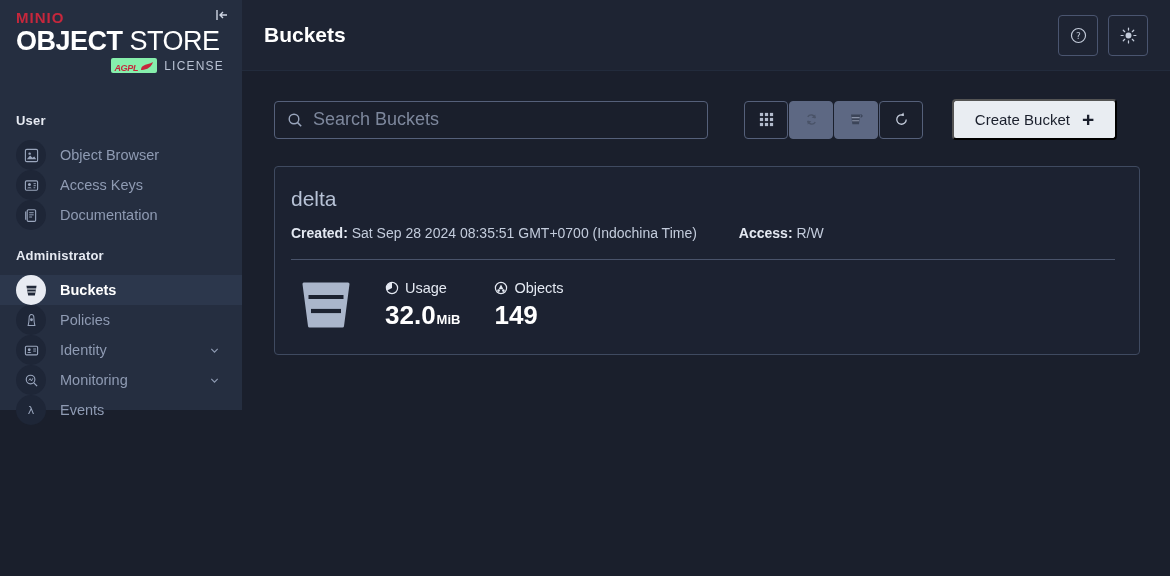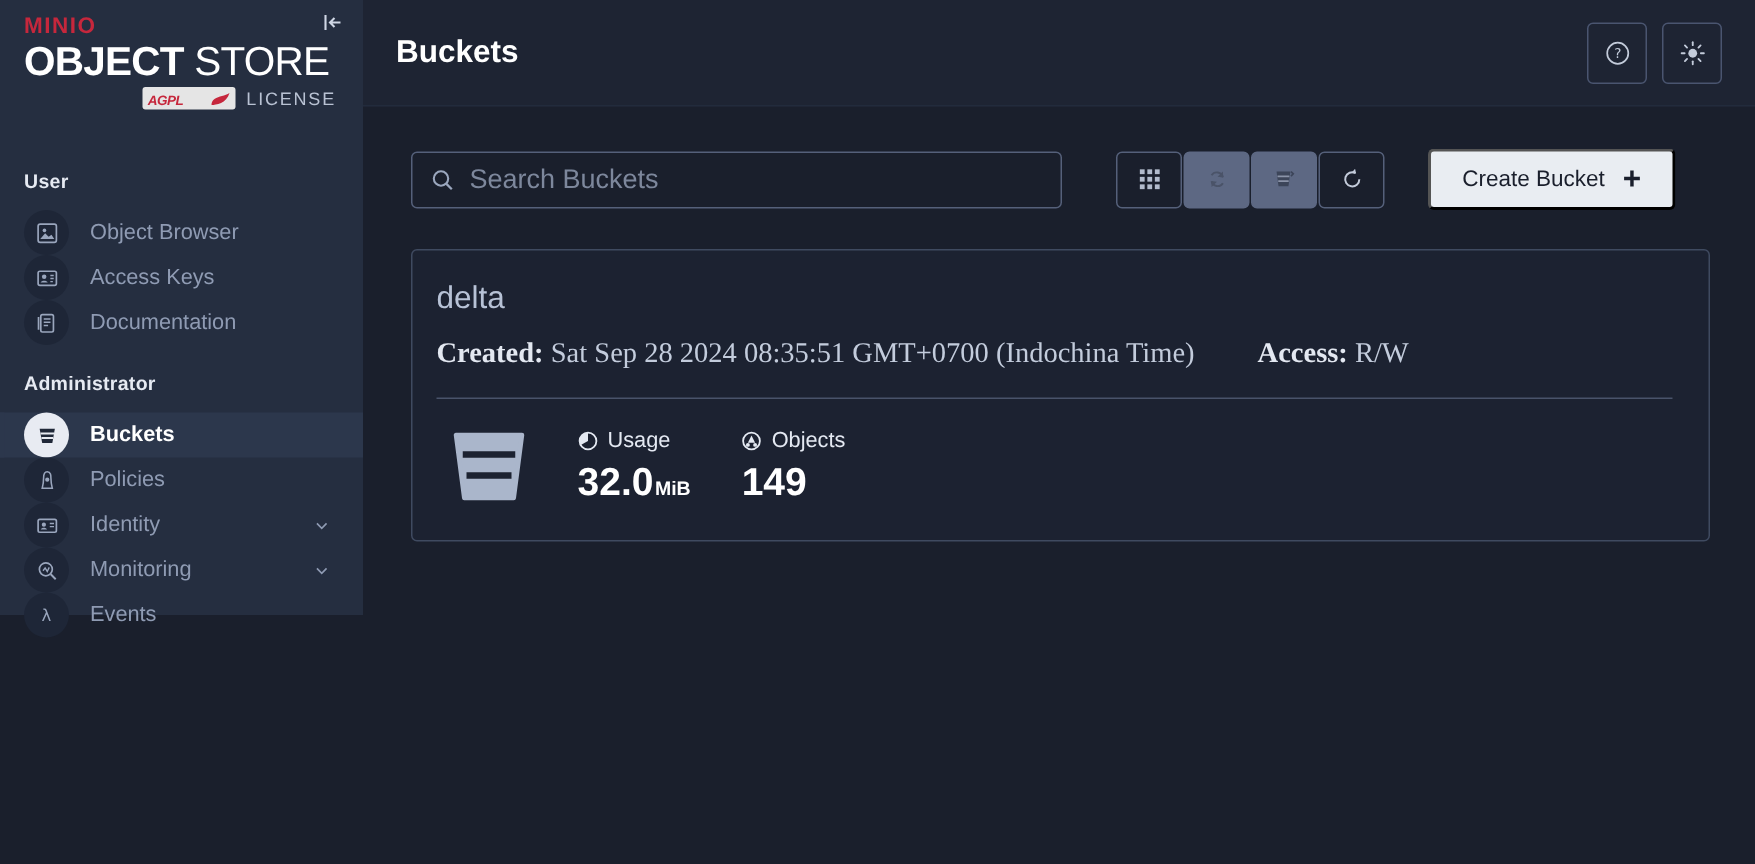--- a/index.html
+++ b/index.html
@@ -28,22 +28,22 @@
     font-size: 27px; line-height: 31px; color: #ffffff;
     letter-spacing: -0.5px; white-space: nowrap;
   }
   .logo-object-store b { font-weight: bold; }
   .logo-object-store span.store { font-weight: normal; }
   .license-row {
     display: flex; align-items: center; justify-content: flex-end;
     gap: 7px; margin-top: 1px; padding-right: 2px;
   }
   .agpl-badge {
-    background: #e5e5e5; border-radius: 2px;
-    padding: 1px 3px 0 3px; display: flex; align-items: center; gap: 18px;
+    background: #86efac; border-radius: 2px;
+    padding: 1px 3px 0 3px; display: flex; align-items: center; gap: 2px;
     height: 15px;
   }
   .agpl-text {
     color: #c6273c; font-size: 9px; font-weight: bold;
     font-style: italic; letter-spacing: -0.3px; line-height: 9px;
   }
   .agpl-mark { width: 14px; height: 11px; }
   .license-word {
     color: #b9c2d3; font-size: 12px; letter-spacing: 1.2px;
   }
@@ -129,21 +129,21 @@
 
   .bucket-card {
     margin-top: 26px; border: 1px solid #3f4a60; border-radius: 4px;
     background: #1c2231; padding: 20px 24px 22px 16px;
     max-width: 866px;
   }
   .bucket-name {
     color: #b7c2d6; font-size: 21px; font-weight: normal; padding-left: 0px;
   }
   .bucket-meta {
-    display: flex; align-items: flex-start; margin-top: 14px; font-size: 19px; font-family: Liberation Serif, serif;
+    display: flex; align-items: flex-start; margin-top: 14px; font-size: 14px;
   }
   .meta-label { color: #e3e8f1; font-weight: bold; }
   .meta-value { color: #c3ccdc; }
   .meta-created { white-space: nowrap; }
   .meta-access { margin-left: 42px; white-space: nowrap; }
   .card-divider { height: 1px; background: #49536a; margin: 18px 0 0 0; }
   .stats-row { display: flex; align-items: center; margin-top: 18px; gap: 0; }
   .bucket-big-icon { width: 54px; height: 54px; flex: 0 0 54px; margin-left: 8px; }
   .stat { margin-left: 32px; }
   .stat.objects { margin-left: 34px; }

